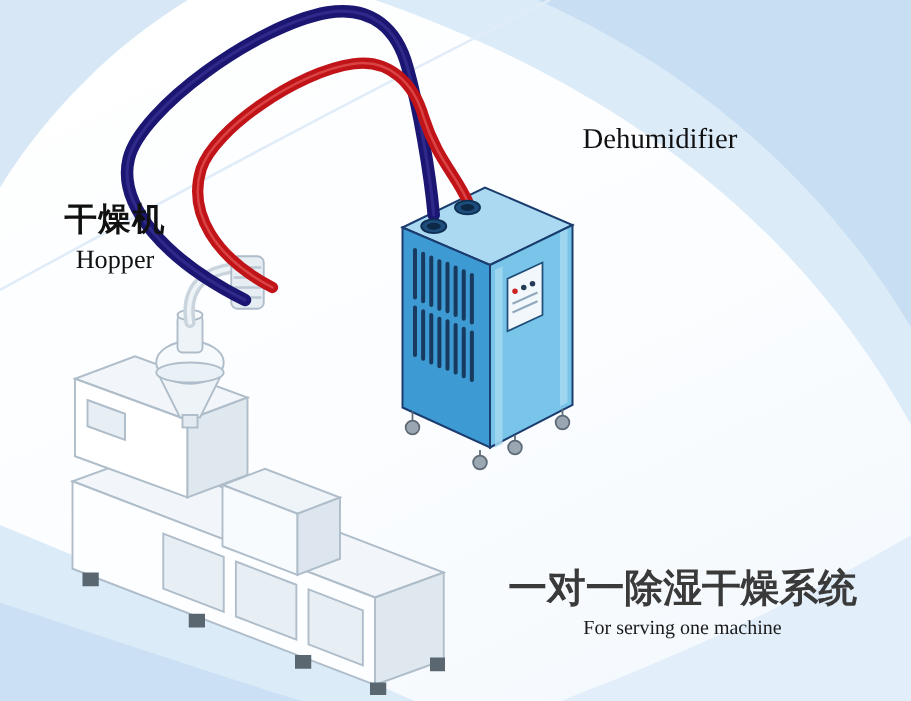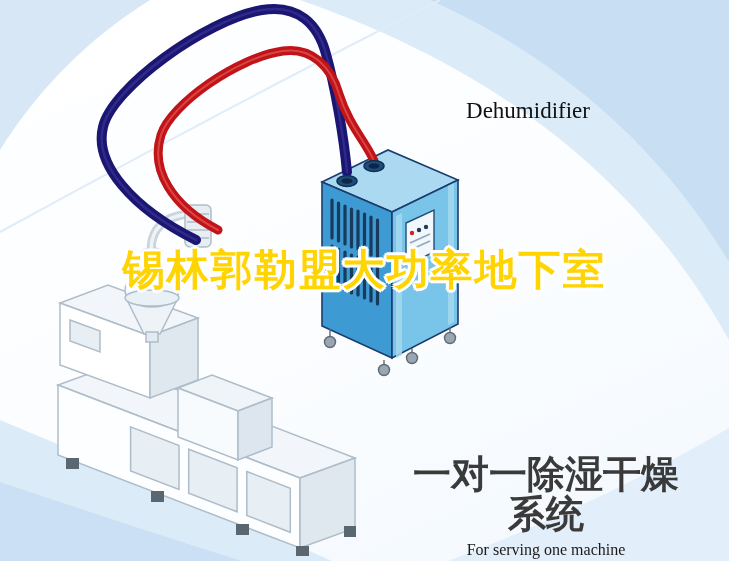--- a/index.html
+++ b/index.html
@@ -10,21 +10,21 @@
   }
   svg.layer{position:absolute;left:0;top:0;width:729px;height:561px;}
   .label{position:absolute;text-align:center;line-height:1.05;}
   .label .zh{font-weight:700;color:var(--label-black,#101010);font-size:26px;letter-spacing:1px;}
   .label .en{font-family:"Liberation Serif","DejaVu Serif",serif;color:#101010;font-size:21px;margin-top:6px;}
   .dryer-label{left:46px;top:163px;width:92px;}
   .dehu-label{left:455px;top:77px;width:146px;}
   .dehu-label .zh{font-size:29px;}
   .dehu-label .en{font-size:23px;margin-top:22px;}
   .system-label{left:405px;top:455px;width:282px;}
-  .system-label .zh{font-size:38px;color:var(--system-gray,#3a3a3a);letter-spacing:0px;font-family:Liberation Serif, serif;}
+  .system-label .zh{font-size:31px;color:var(--system-gray,#3a3a3a);letter-spacing:0px;font-family:Liberation Serif, serif;}
   .system-label .en{font-size:16px;margin-top:7px;color:#1a1a1a;}
   .title{
     position:absolute;left:0;right:0;top:242px;text-align:center;
     font-weight:700;color:var(--title-yellow,#ffd400);
     text-shadow:
       -2px -2px 0 #fff, 2px -2px 0 #fff, -2px 2px 0 #fff, 2px 2px 0 #fff,
       0 -3px 0 #fff, 0 3px 0 #fff, -3px 0 0 #fff, 3px 0 0 #fff;
   }
   .title .t1{font-size:42px;letter-spacing:2px;}
   .title .t2{font-size:40px;letter-spacing:2px;margin-top:6px;}
@@ -145,27 +145,30 @@
     </g>
 
     <g>
       <ellipse cx="347" cy="181" rx="10" ry="5.5" fill="#1d4d7d" stroke="#0f2f52" stroke-width="1.5"></ellipse>
       <ellipse cx="347" cy="181" rx="5.5" ry="2.8" fill="#0c2845"></ellipse>
       <ellipse cx="374" cy="166" rx="10" ry="5.5" fill="#1d4d7d" stroke="#0f2f52" stroke-width="1.5"></ellipse>
       <ellipse cx="374" cy="166" rx="5.5" ry="2.8" fill="#0c2845"></ellipse>
     </g>
   </svg>
 
+  <div class="label dryer-label">
+    <div class="zh">干燥机</div>
+    <div class="en">Hopper</div>
+  </div>
 
   <div class="label dehu-label">
     <div class="en">Dehumidifier</div>
   </div>
 
   <div class="title">
-    <div class="t1">锡林郭勒盟大功率地下室</div>
   </div>
 
   <div class="label system-label">
     <div class="zh">一对一除湿干燥系统</div>
     <div class="en">For serving one machine</div>
   </div>
 
 </div>
 
 </body></html>

